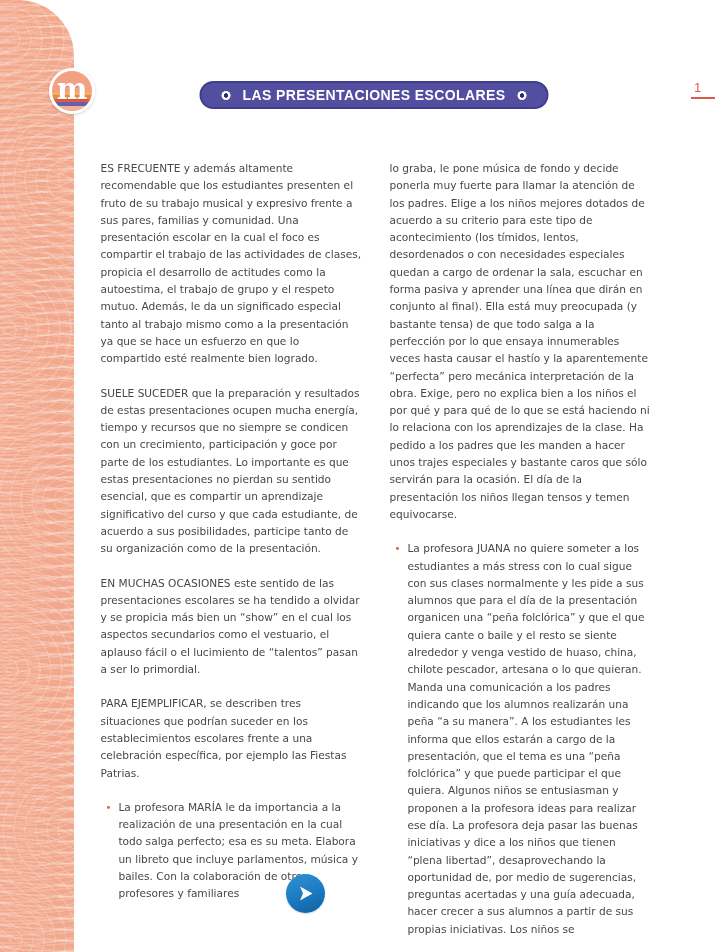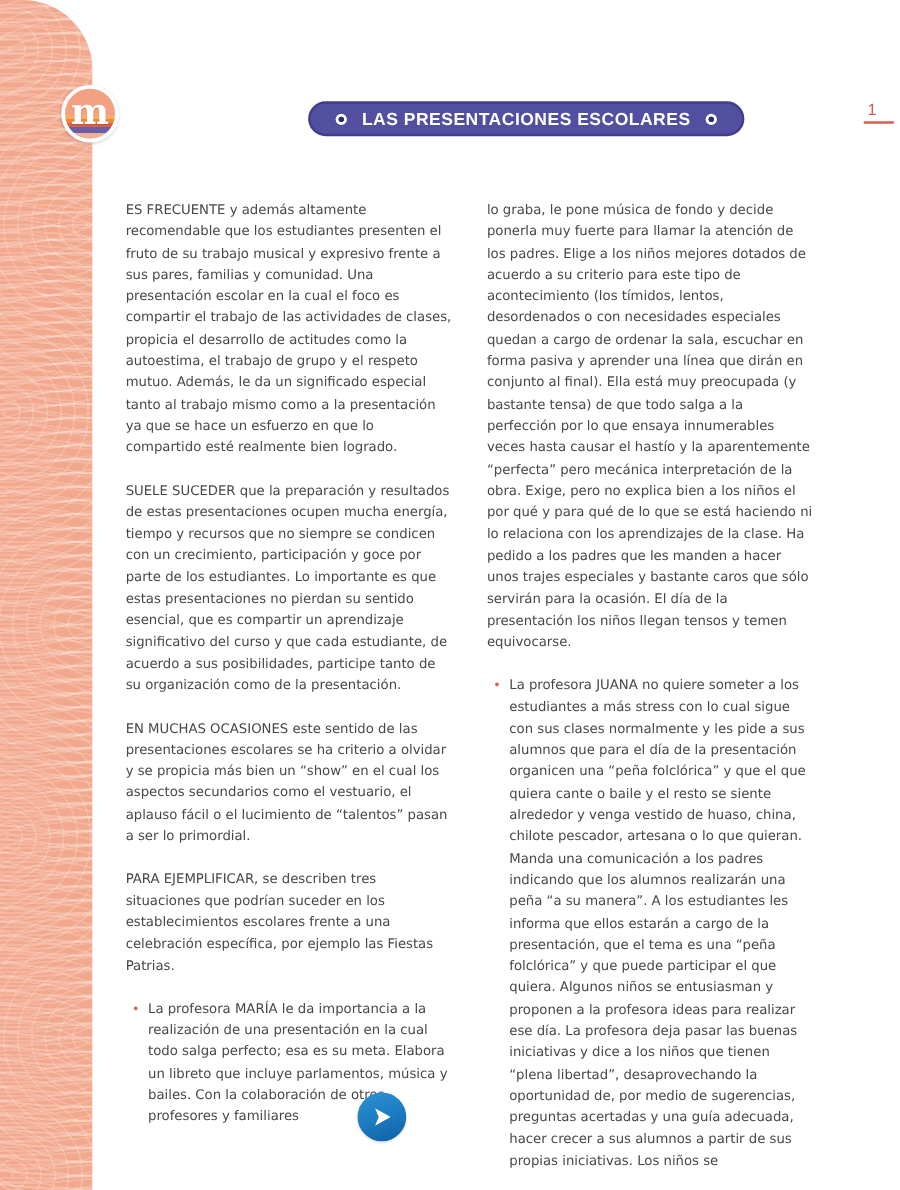--- a/index.html
+++ b/index.html
@@ -56,21 +56,20 @@
   
   .banner {
     position: absolute; left: 374px; top: 81px;
     transform: translateX(-50%);
     height: 28px; padding: 0 20px;
     background: #534fa0;
     border: 2px solid #413d8d;
     border-radius: 14px;
     display: flex; align-items: center; gap: 12px;
     white-space: nowrap;
-    margin-left: 47px;
   }
   .banner-title {
     color: #ffffff;
     font-family: "Liberation Sans", sans-serif;
     font-weight: bold;
     font-size: 14px;
     letter-spacing: 0.4px;
   }
   .banner-dot {
     width: 9px; height: 9px; border-radius: 50%;
@@ -157,21 +156,21 @@
   <span class="banner-title">LAS PRESENTACIONES ESCOLARES</span>
   <span class="banner-dot"></span>
 </div>
 
 <div class="page-number">1</div>
 
 <div class="article">
   <div class="col">
     <p>ES FRECUENTE y además altamente recomendable que los estudiantes presenten el fruto de su trabajo musical y expresivo frente a sus pares, familias y comunidad. Una presentación escolar en la cual el foco es compartir el trabajo de las actividades de clases, propicia el desarrollo de actitudes como la autoestima, el trabajo de grupo y el respeto mutuo. Además, le da un significado especial tanto al trabajo mismo como a la presentación ya que se hace un esfuerzo en que lo compartido esté realmente bien logrado.</p>
     <p>SUELE SUCEDER que la preparación y resultados de estas presentaciones ocupen mucha energía, tiempo y recursos que no siempre se condicen con un crecimiento, participación y goce por parte de los estudiantes. Lo importante es que estas presentaciones no pierdan su sentido esencial, que es compartir un aprendizaje significativo del curso y que cada estudiante, de acuerdo a sus posibilidades, participe tanto de su organización como de la presentación.</p>
-    <p>EN MUCHAS OCASIONES este sentido de las presentaciones escolares se ha criterio a olvidar y se propicia más bien un “show” en el cual los aspectos secundarios como el vestuario, el aplauso fácil o el lucimiento de “talentos” pasan a ser lo primordial.</p>
+    <p>EN MUCHAS OCASIONES este sentido de las presentaciones escolares se ha tendido a olvidar y se propicia más bien un “show” en el cual los aspectos secundarios como el vestuario, el aplauso fácil o el lucimiento de “talentos” pasan a ser lo primordial.</p>
     <p>PARA EJEMPLIFICAR, se describen tres situaciones que podrían suceder en los establecimientos escolares frente a una celebración específica, por ejemplo las Fiestas Patrias.</p>
     <div class="bullet">
       <span class="marker">•</span>
       <p>La profesora MARÍA le da importancia a la realización de una presentación en la cual todo salga perfecto; esa es su meta. Elabora un libreto que incluye parlamentos, música y bailes. Con la colaboración de otros profesores y familiares</p>
     </div>
   </div>
   <div class="col">
     <p>lo graba, le pone música de fondo y decide ponerla muy fuerte para llamar la atención de los padres. Elige a los niños mejores dotados de acuerdo a su criterio para este tipo de acontecimiento (los tímidos, lentos, desordenados o con necesidades especiales quedan a cargo de ordenar la sala, escuchar en forma pasiva y aprender una línea que dirán en conjunto al final). Ella está muy preocupada (y bastante tensa) de que todo salga a la perfección por lo que ensaya innumerables veces hasta causar el hastío y la aparentemente “perfecta” pero mecánica interpretación de la obra. Exige, pero no explica bien a los niños el por qué y para qué de lo que se está haciendo ni lo relaciona con los aprendizajes de la clase. Ha pedido a los padres que les manden a hacer unos trajes especiales y bastante caros que sólo servirán para la ocasión. El día de la presentación los niños llegan tensos y temen equivocarse.</p>
     <div class="bullet">
       <span class="marker">•</span>

